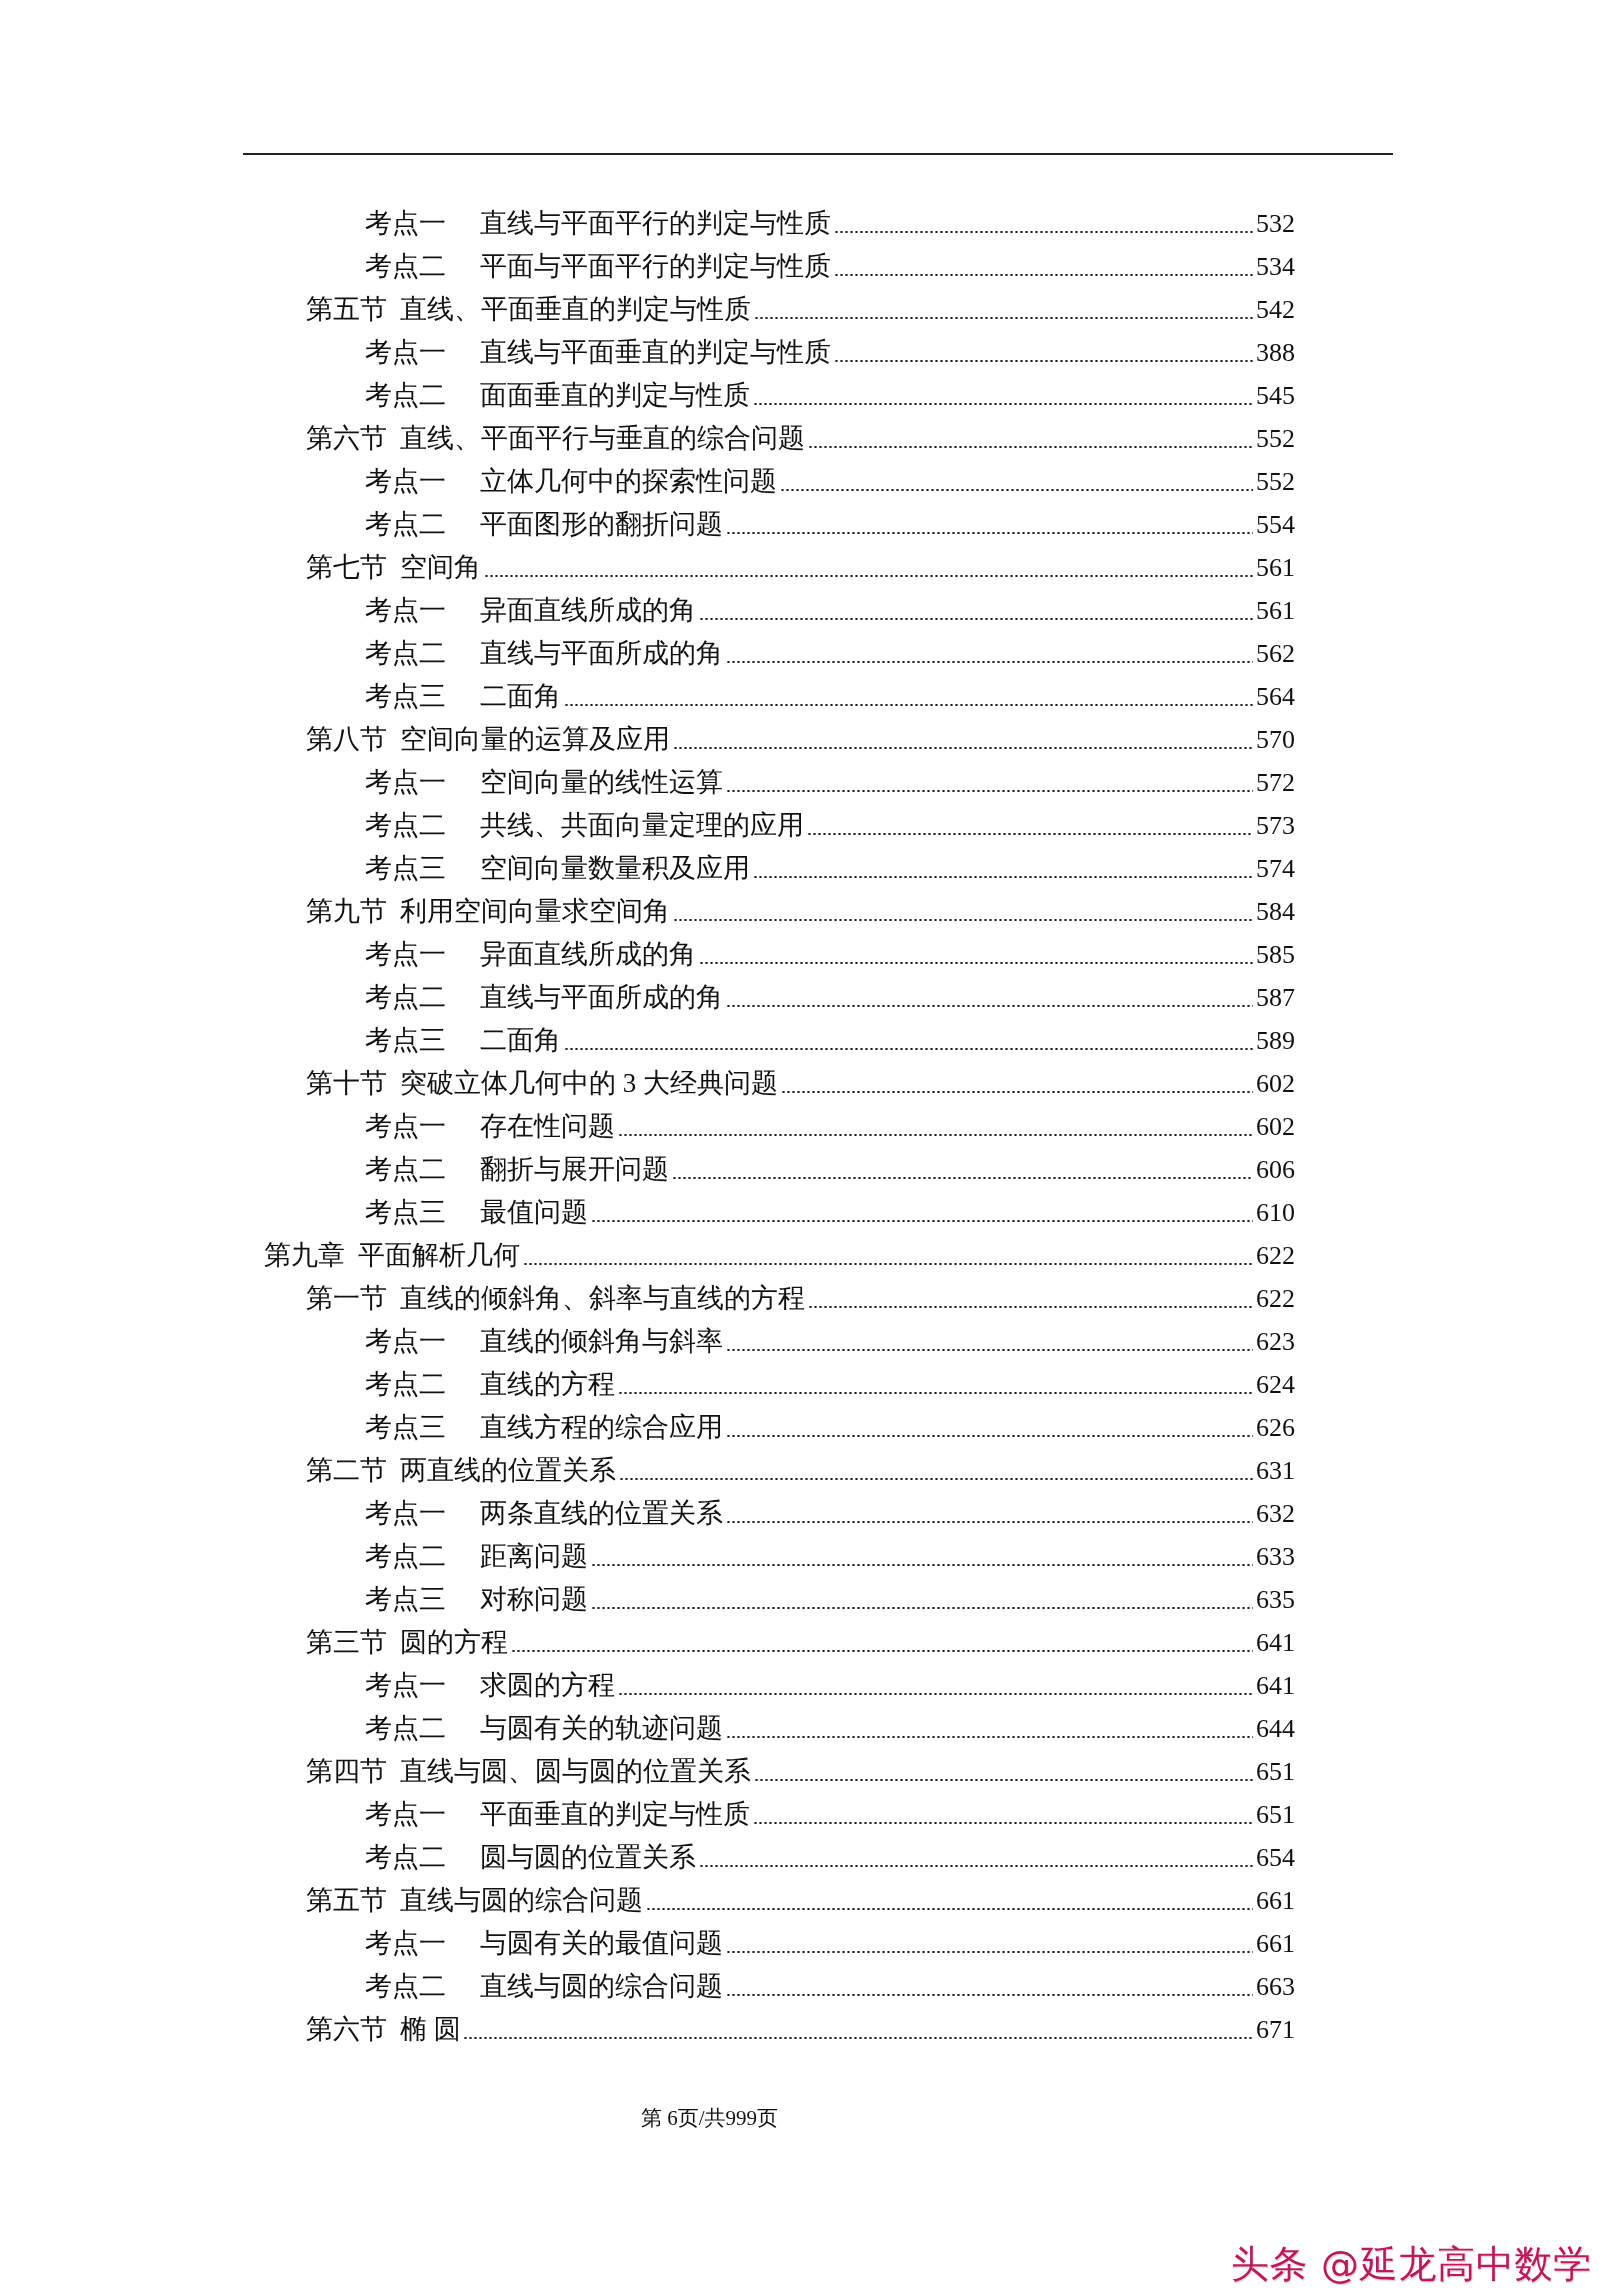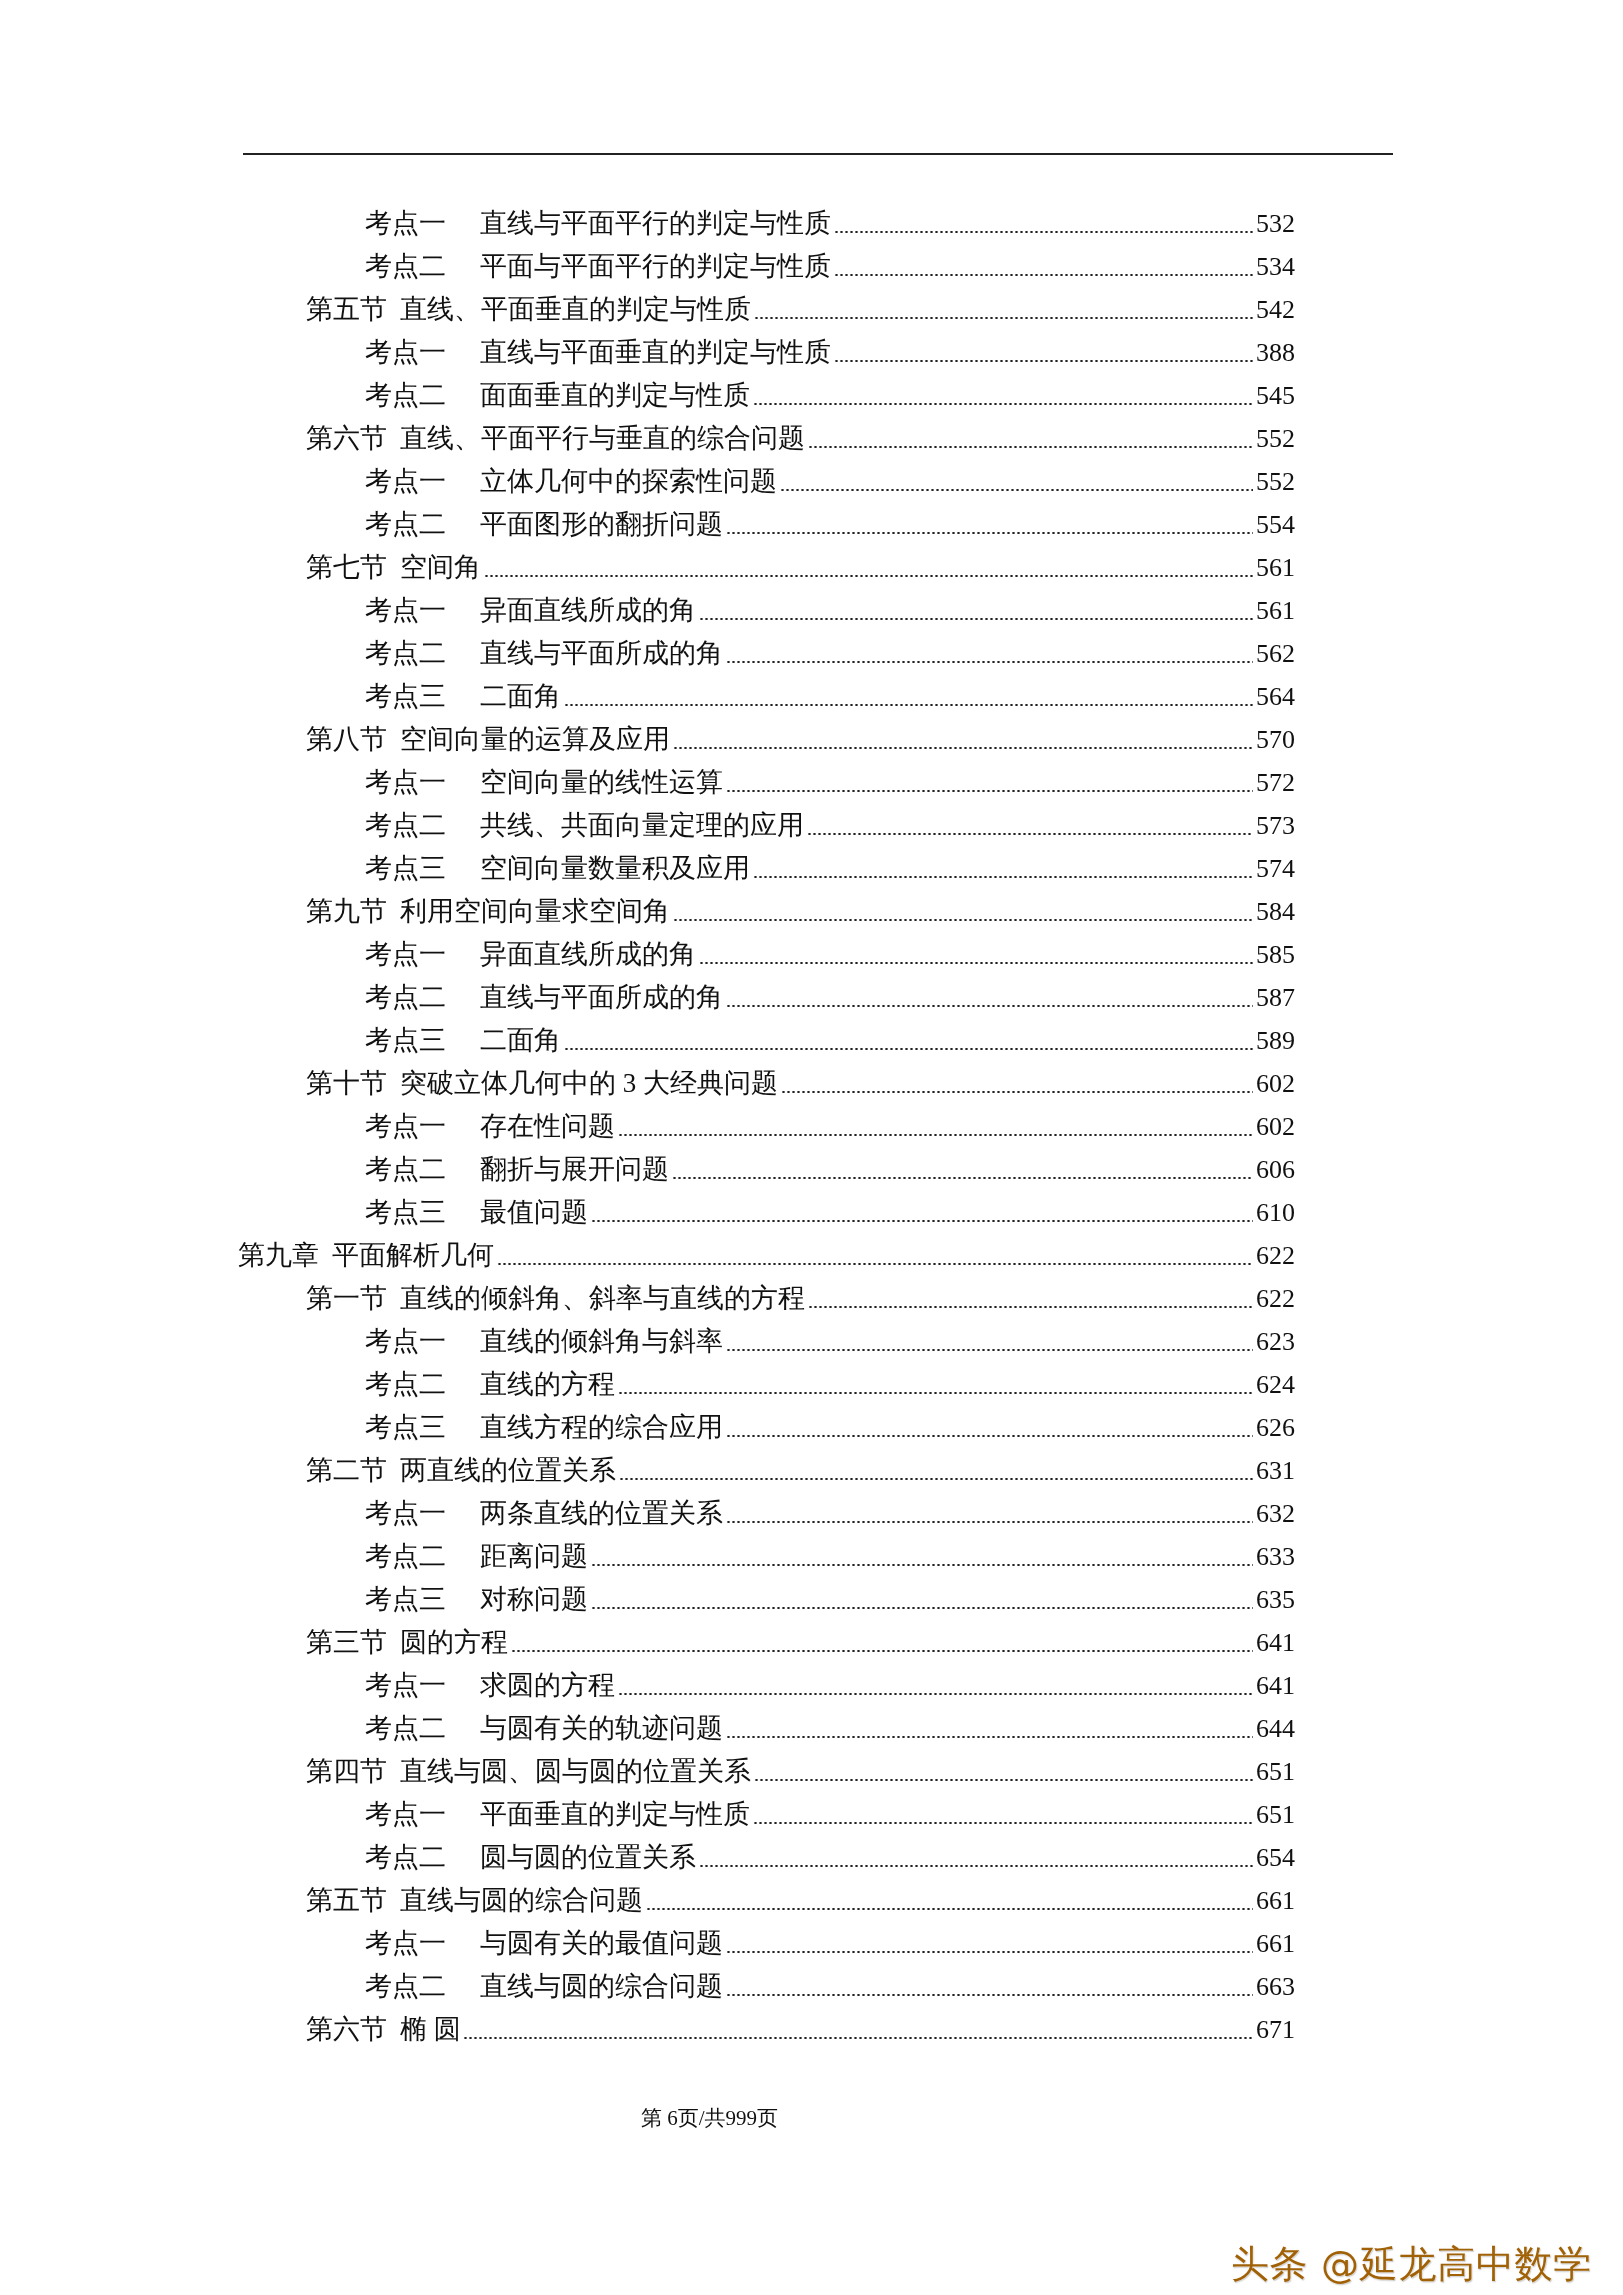--- a/index.html
+++ b/index.html
@@ -14,39 +14,39 @@
     position: absolute; left: 0; top: 200px; width: 1528px;
   }
   .toc-row {
     position: relative; height: 43px; display: flex; align-items: flex-end;
     font-size: 27px; line-height: 30px;
   }
   .toc-row .inner {
     position: absolute; right: 233px; display: flex; align-items: baseline;
     white-space: nowrap; bottom: 3.9px;
   }
-  .toc-row.level-0 .inner { left: 238px; }
+  .toc-row.level-0 .inner { left: 264px; }
   .toc-row.level-1 .inner { left: 306px; }
   .toc-row.level-2 .inner { left: 365px; }
   .prefix { white-space: pre; }
   .level-2 .prefix { display: inline-block; width: 115px; }
   .level-1 .prefix, .level-0 .prefix { margin-right: 13px; }
   .leader {
     flex: 1; margin: 0 2.6px; height: 3.9px; align-self: flex-end; margin-bottom: 5.2px;
     background-image: radial-gradient(circle, #222 1px, transparent 1.3px);
     background-size: 5px 3.9px; background-repeat: repeat-x; background-position: left center;
   }
   .page { font-size: 26px; }
   .footer-page {
     position: absolute; top: 2104px; left: 0; width: 1419px; text-align: center;
     font-size: 21px; color: #111;
   }
   .watermark {
     position: absolute; right: 31px; top: 2239px; font-family: "DejaVu Sans", sans-serif;
-    font-size: 38px; color: #a16207; letter-spacing: 0.7px;
+    font-size: 38px; color: #be185d; letter-spacing: 0.7px;
     text-shadow: 0 0 2px #fff, 0 0 2px #fff, 0.7px 0.7px 1.3px rgba(0,0,0,0.35);
   }
 </style>
 </head>
 <body>
 
 <div class="header-rule"></div>
 
 <div class="toc" id="toc">
     <div class="toc-row level-2">

